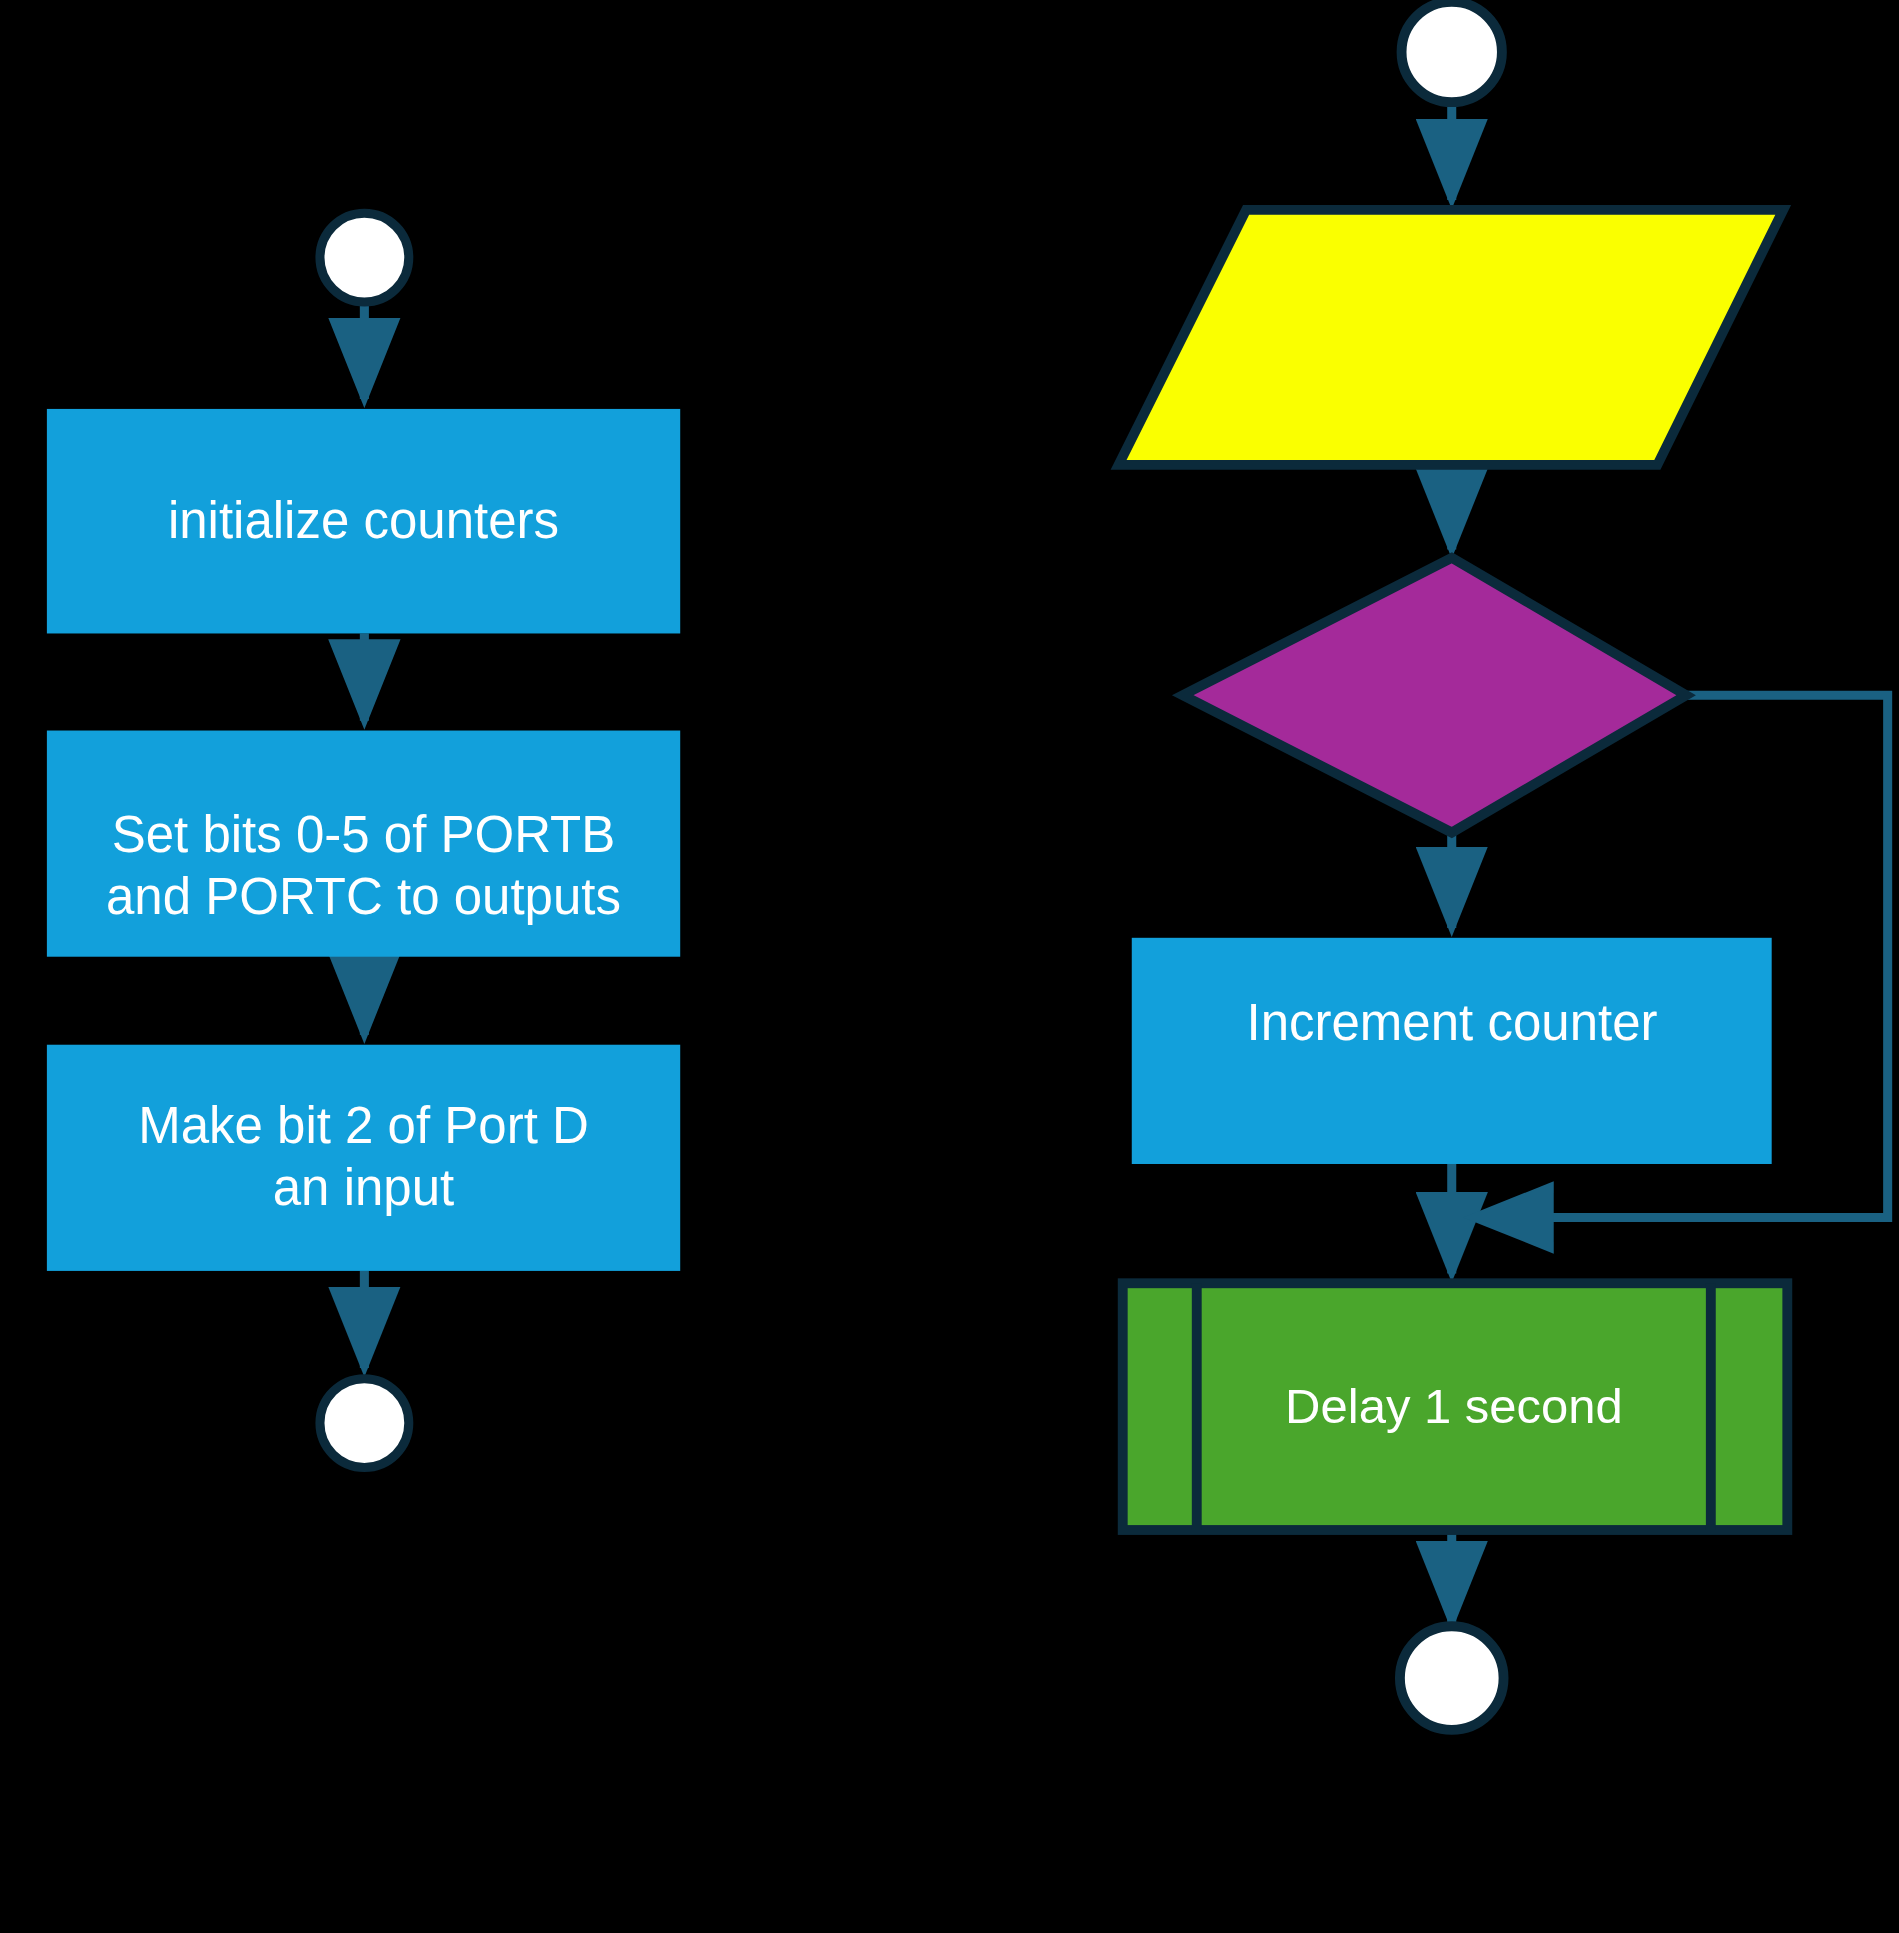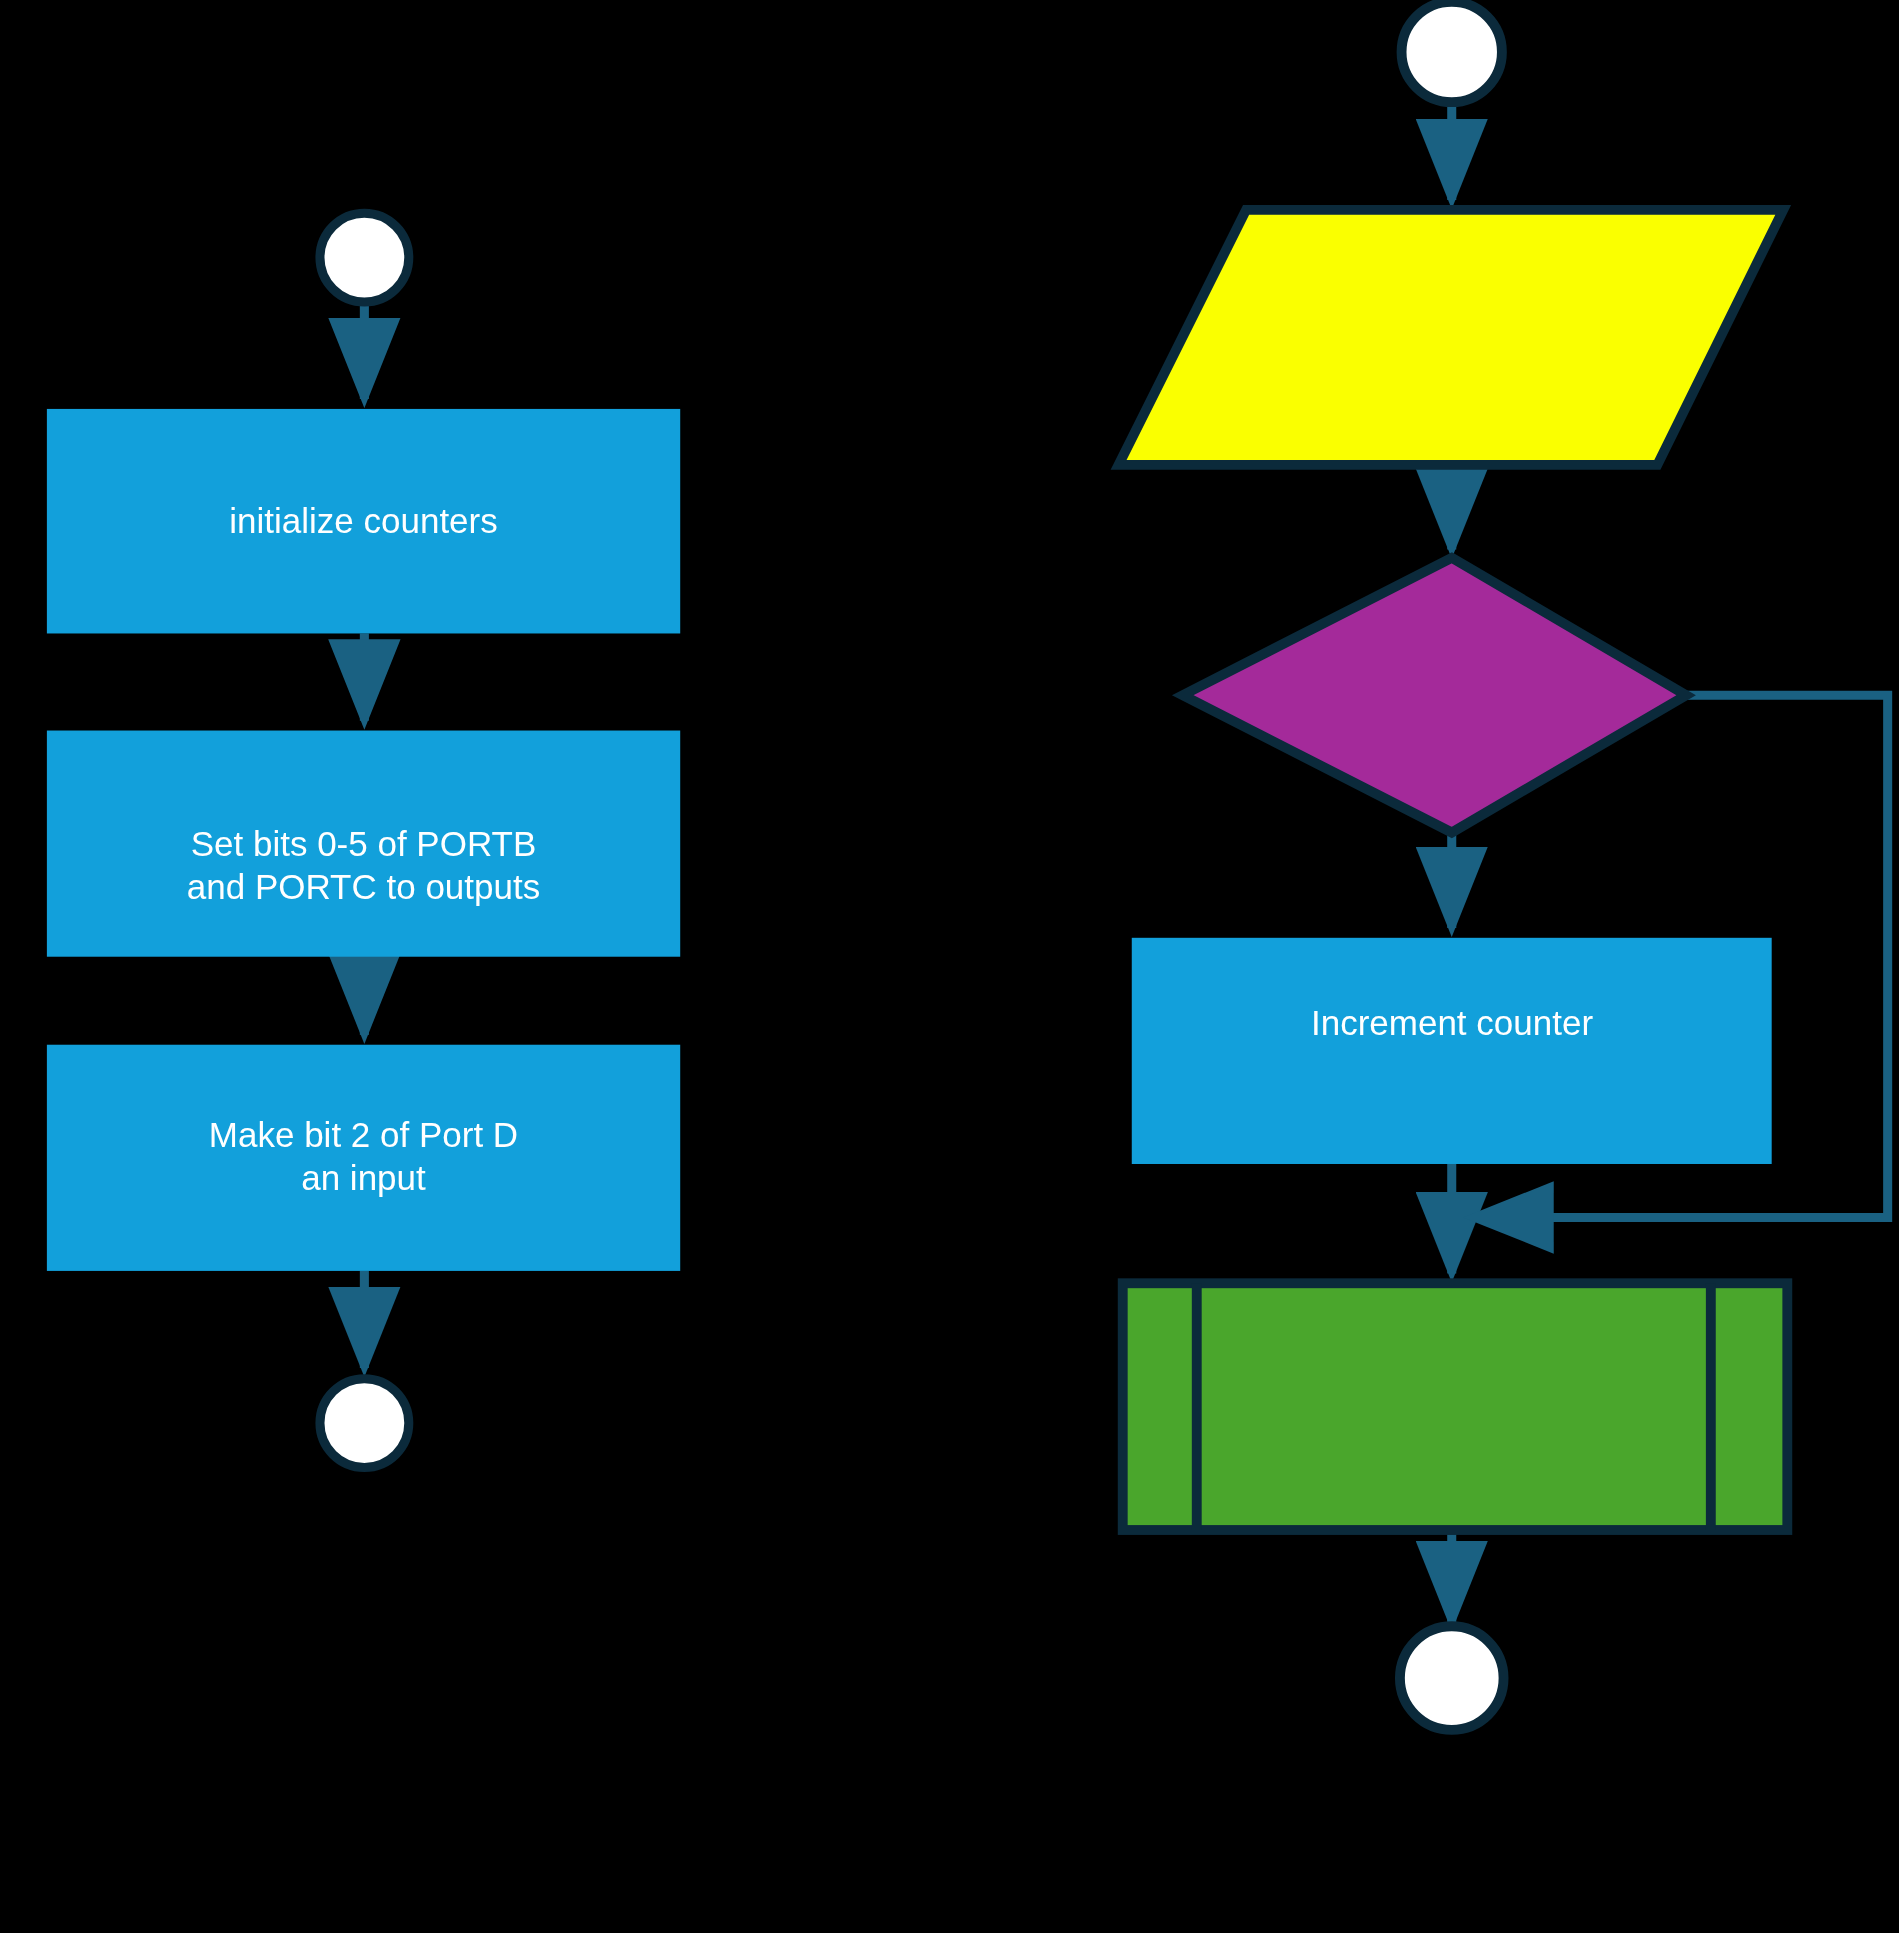--- a/index.html
+++ b/index.html
@@ -29,21 +29,21 @@
     display: flex;
     align-items: center;
     justify-content: center;
     text-align: center;
     line-height: 1.22;
     white-space: pre-line;
     pointer-events: none;
   }
   .lbl-white { color: #FFFFFF; }
   .lbl-black { color: #000000; }
-  .fs-process { font-size: 35px; border-radius: 22px; }
+  .fs-process { font-size: 51px; border-radius: 22px; }
   .fs-io { font-size: 43px; }
   .fs-decision { font-size: 43px; }
   .fs-sub { font-size: 49px; }
 </style>
 </head>
 <body>
 
 <div id="canvas">
 
   <svg class="layer" viewBox="0 0 2310 2351" xmlns="http://www.w3.org/2000/svg">
@@ -105,15 +105,16 @@
   <div class="node-label lbl-white fs-process" style="left:47px; top:730px; width:633px; height:272px;">Set bits 0-5 of PORTB
 and PORTC to outputs</div>
 
   <div class="node-label lbl-white fs-process" style="left:47px; top:1044px; width:633px; height:226px;">Make bit 2 of Port D
 an input</div>
 
 
 
   <div class="node-label lbl-white fs-process" style="left:1132px; top:910px; width:640px; height:226px;">Increment counter</div>
 
+  <div class="node-label lbl-white fs-sub" style="left:1197px; top:1283px; width:514px; height:247px;">Delay 1 second</div>
 
 </div>
 
 
 </body></html>

